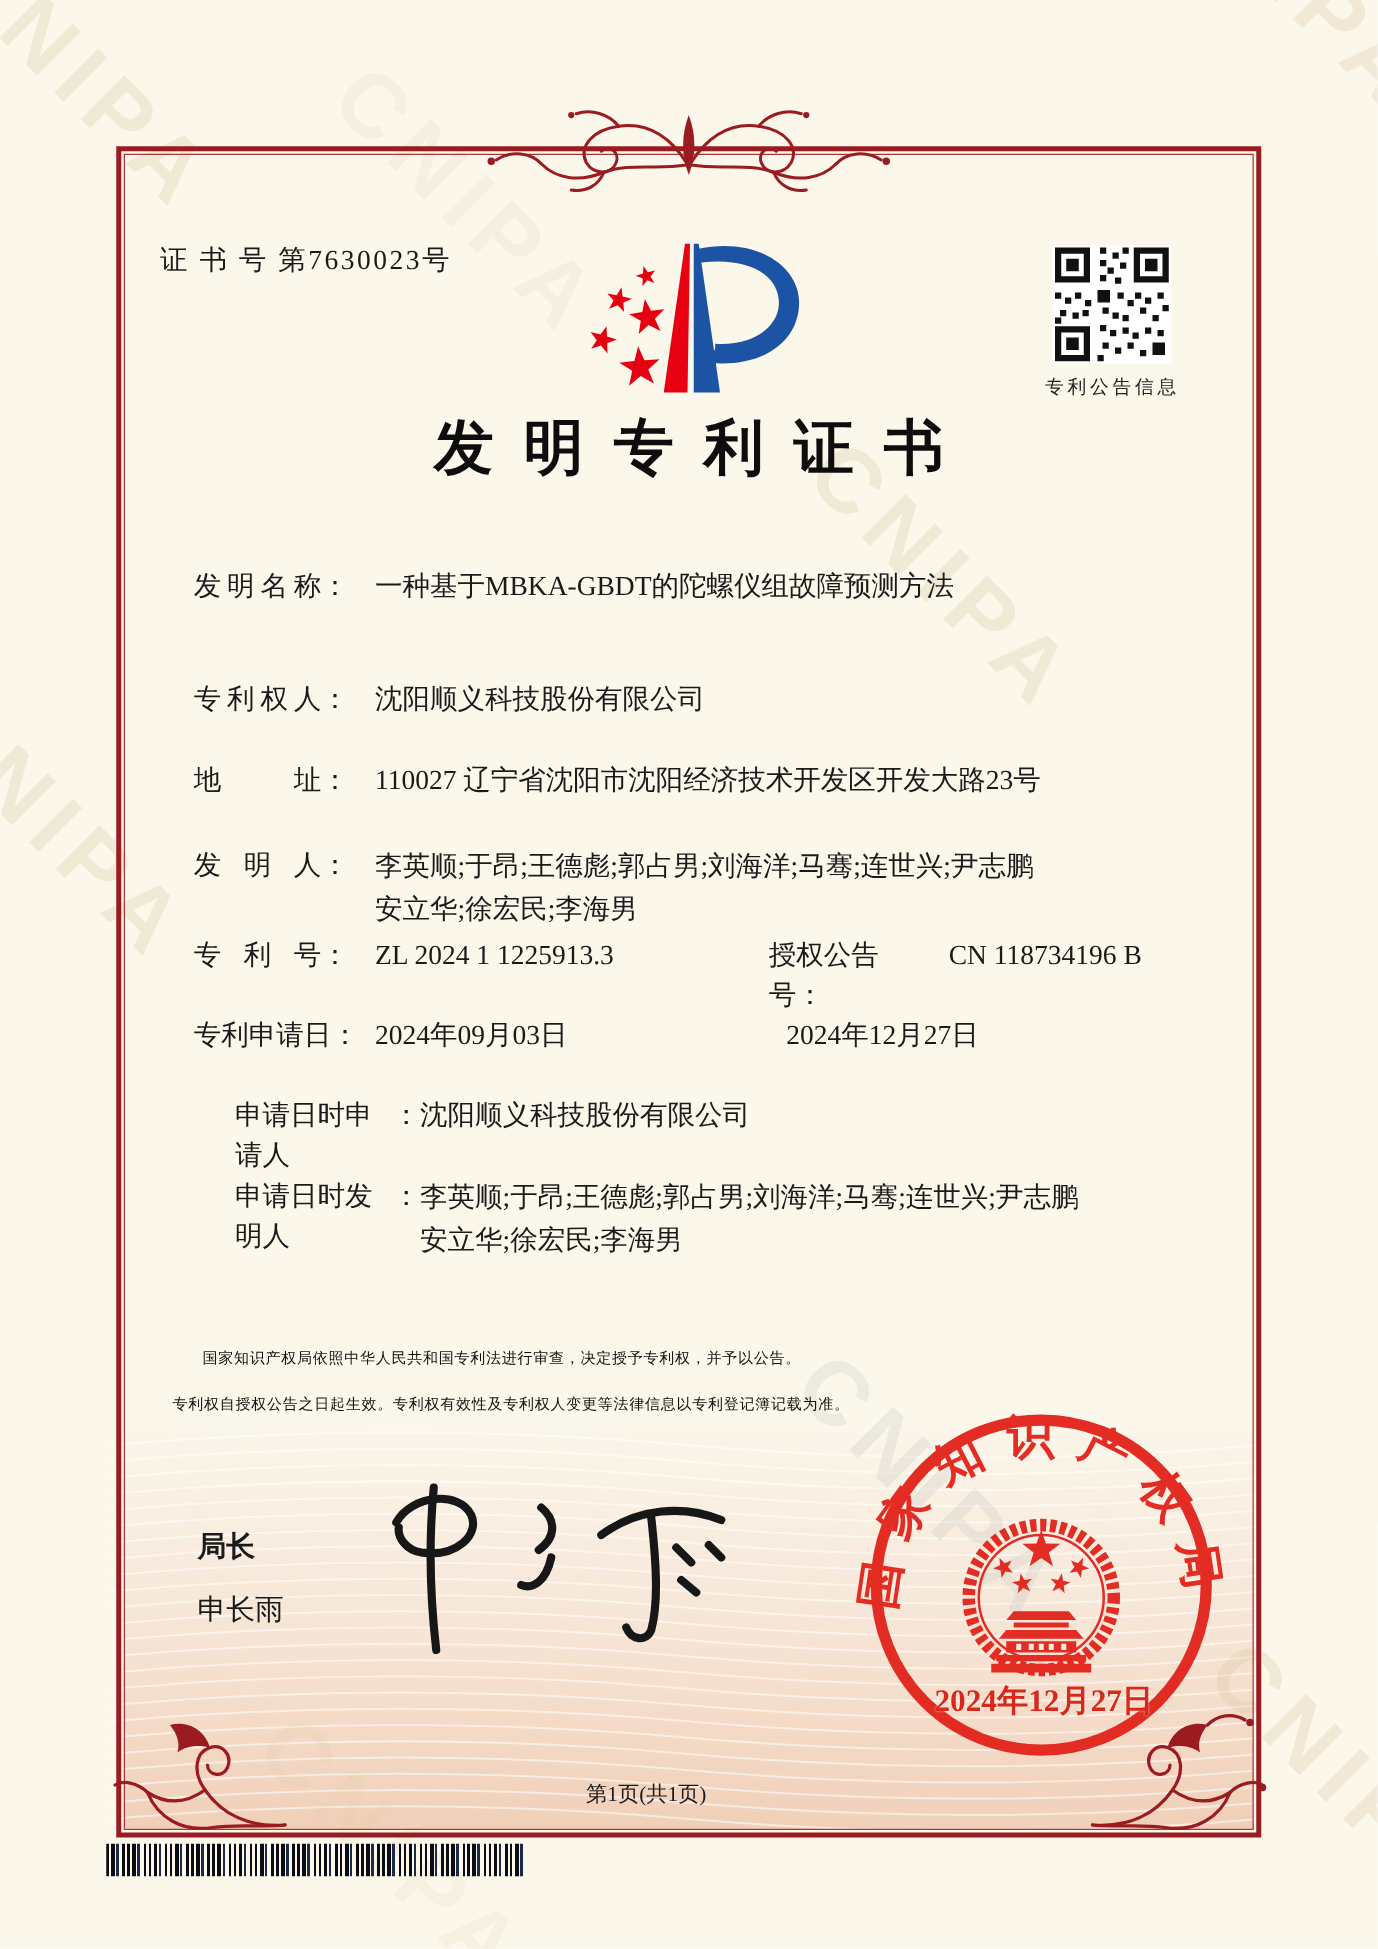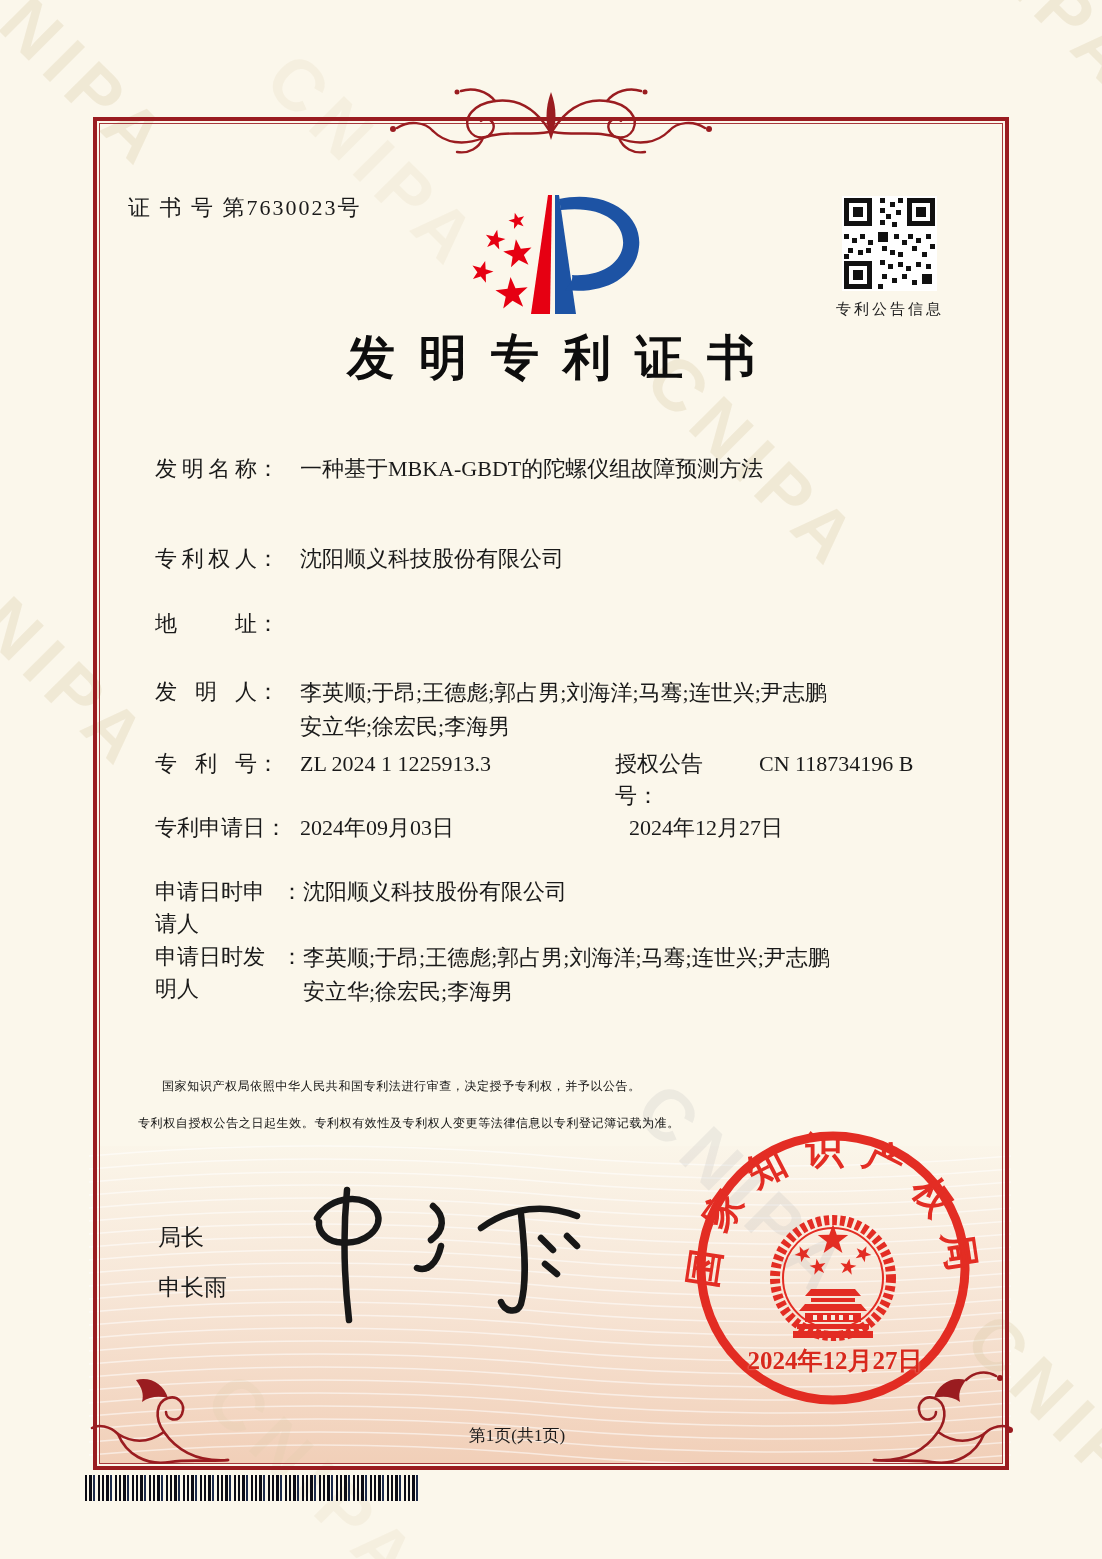--- a/index.html
+++ b/index.html
@@ -24,35 +24,35 @@
   .logo{position:absolute;left:455px;top:183px;z-index:3;}
   .qr{position:absolute;left:842px;top:196px;z-index:3;}
   .qrlabel{position:absolute;left:814px;top:300px;width:152px;text-align:center;
            font-size:15px;letter-spacing:3px;color:#222;z-index:3;}
   .title{position:absolute;left:0;top:326px;width:1102px;text-align:center;font-size:48px;
          font-weight:bold;letter-spacing:24px;text-indent:24px;color:#0d0d0d;z-index:3;}
   
   .rows{position:absolute;left:155px;top:0;width:810px;z-index:3;font-size:22px;}
   .row{position:absolute;left:0;width:810px;display:flex;align-items:flex-start;line-height:32px;}
   .labwrap{flex:0 0 145px;display:flex;}
-  .labwrap.wide{flex:0 0 148px;}
+  .labwrap.wide{flex:0 0 148px;margin-left:33px;}
   .lab{display:inline-block;}
   .lab.j{width:102px;text-align-last:justify;-moz-text-align-last:justify;}
   .val{flex:1;}
   .two .val{line-height:34px;}
   .half{display:flex;width:460px;flex:0 0 460px;}
   .half2{display:flex;flex:1;}
   .half2 .labwrap2{flex:0 0 130px;}
   
   .stmt{position:absolute;left:138px;top:1056px;width:826px;font-size:12px;
         line-height:37px;letter-spacing:.6px;z-index:3;color:#111;}
   .stmt .l1{display:block;text-indent:2em;}
   .stmt .l2{display:block;}
   
-  .signtitle{position:absolute;left:158px;top:1222px;font-size:23px;font-weight:normal;
+  .signtitle{position:absolute;left:158px;top:1222px;font-size:23px;font-weight:bold;
              font-family:"Liberation Sans","DejaVu Sans",sans-serif;z-index:3;}
   .signname{position:absolute;left:158px;top:1272px;font-size:23px;font-weight:normal;
             font-family:"Liberation Sans","DejaVu Sans",sans-serif;z-index:3;}
   .signscript{position:absolute;left:285px;top:1172px;z-index:3;}
   
   .seal{position:absolute;left:693px;top:1128px;z-index:4;opacity:.95;}
   .sealdate{position:absolute;left:740px;top:1344px;width:190px;text-align:center;
             font-size:25px;font-weight:bold;color:#D8281C;z-index:4;
             text-shadow:0 0 2px rgba(251,247,235,.7);}
   
@@ -249,20 +249,21 @@
           <span>：</span>
         </span>
       <span class="val">沈阳顺义科技股份有限公司</span>
     </div>
 
     <div class="row" style="top:608px;">
       <span class="labwrap">
           <span class="lab j">地址</span>
           <span>：</span>
         </span>
+      <span class="val">110027 辽宁省沈阳市沈阳经济技术开发区开发大路23号</span>
     </div>
 
     <div class="row two" style="top:676px;">
       <span class="labwrap">
           <span class="lab j">发明人</span>
           <span>：</span>
         </span>
       <span class="val">
         <span style="display:block;">李英顺;于昂;王德彪;郭占男;刘海洋;马骞;连世兴;尹志鹏</span>
         <span style="display:block;">安立华;徐宏民;李海男</span>

